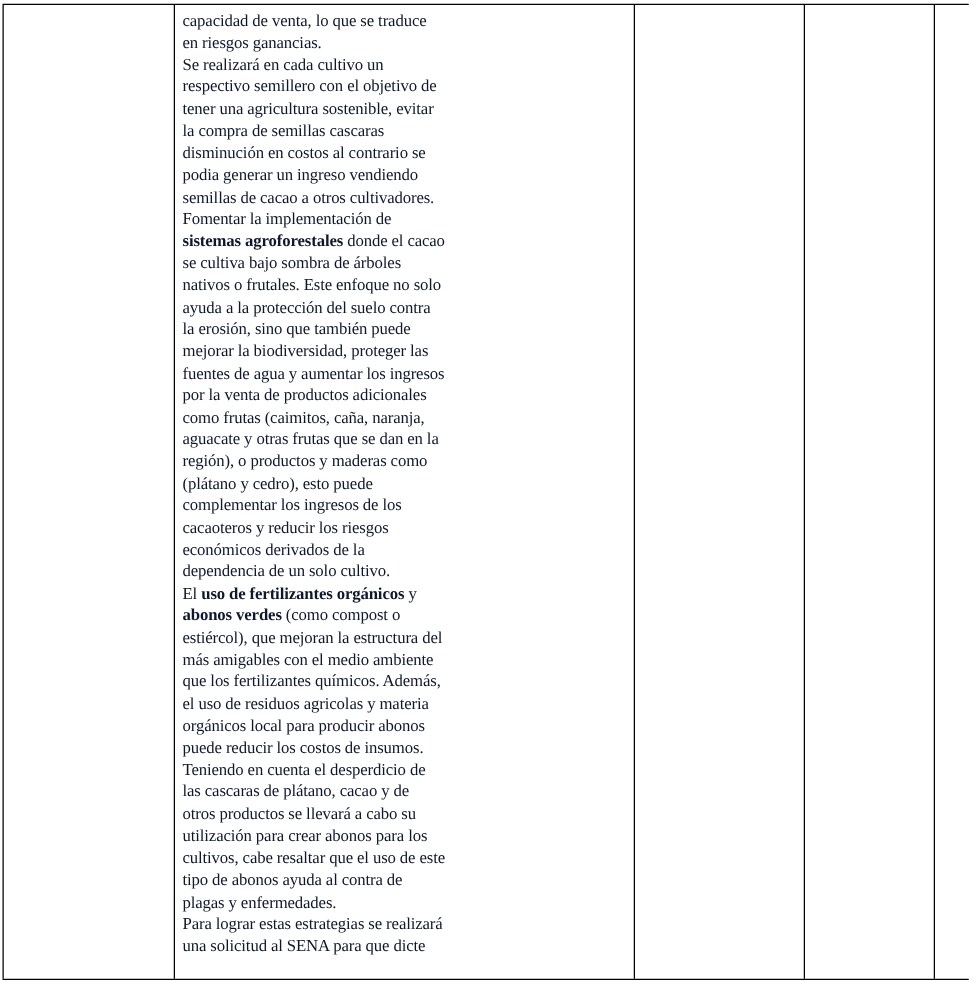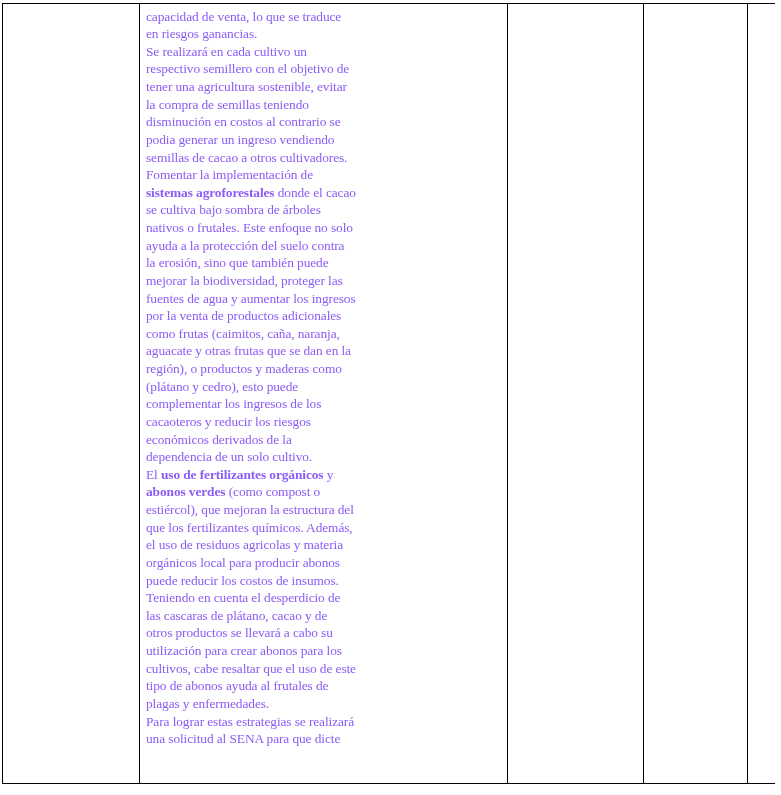--- a/index.html
+++ b/index.html
@@ -7,21 +7,21 @@
     padding: 0;
     background: #ffffff;
   }
   #page {
     position: relative;
     width: 781px;
     height: 795px;
     background: #ffffff;
     overflow: hidden;
     font-family: "Liberation Serif", "DejaVu Serif", serif;
-    color: #8b5cf6;
+    color: #0f172a;
   }
   #doc-table {
     position: absolute;
     left: 2px;
     top: 3px;
     width: 773px;
     height: 781px;
     display: flex;
     flex-direction: row;
     border-top: 1.5px solid #000;
@@ -59,21 +59,21 @@
 <div id="page">
   <div id="doc-table">
     <div class="cell col-1"></div>
     <div class="cell col-2 text-cell">
       <div>
           <div class="line"><span>capacidad de venta, lo que se traduce</span></div>
           <div class="line"><span>en riesgos ganancias.</span></div>
           <div class="line"><span>Se realizará en cada cultivo un</span></div>
           <div class="line"><span>respectivo semillero con el objetivo de</span></div>
           <div class="line"><span>tener una agricultura sostenible, evitar</span></div>
-          <div class="line"><span>la compra de semillas teniendo</span></div>
+          <div class="line"><span>la compra de semillas cascaras</span></div>
           <div class="line"><span>disminución en costos al contrario se</span></div>
           <div class="line"><span>podia generar un ingreso vendiendo</span></div>
           <div class="line"><span>semillas de cacao a otros cultivadores.</span></div>
           <div class="line"><span>Fomentar la implementación de</span></div>
           <div class="line"><span class="b">sistemas agroforestales</span><span> donde el cacao</span></div>
           <div class="line"><span>se cultiva bajo sombra de árboles</span></div>
           <div class="line"><span>nativos o frutales. Este enfoque no solo</span></div>
           <div class="line"><span>ayuda a la protección del suelo contra</span></div>
           <div class="line"><span>la erosión, sino que también puede</span></div>
           <div class="line"><span>mejorar la biodiversidad, proteger las</span></div>
@@ -83,30 +83,31 @@
           <div class="line"><span>aguacate y otras frutas que se dan en la</span></div>
           <div class="line"><span>región), o productos y maderas como</span></div>
           <div class="line"><span>(plátano y cedro), esto puede</span></div>
           <div class="line"><span>complementar los ingresos de los</span></div>
           <div class="line"><span>cacaoteros y reducir los riesgos</span></div>
           <div class="line"><span>económicos derivados de la</span></div>
           <div class="line"><span>dependencia de un solo cultivo.</span></div>
           <div class="line"><span>El </span><span class="b">uso de fertilizantes orgánicos</span><span> y</span></div>
           <div class="line"><span class="b">abonos verdes</span><span> (como compost o</span></div>
           <div class="line"><span>estiércol), que mejoran la estructura del</span></div>
+          <div class="line"><span>más amigables con el medio ambiente</span></div>
           <div class="line"><span>que los fertilizantes químicos. Además,</span></div>
           <div class="line"><span>el uso de residuos agricolas y materia</span></div>
           <div class="line"><span>orgánicos local para producir abonos</span></div>
           <div class="line"><span>puede reducir los costos de insumos.</span></div>
           <div class="line"><span>Teniendo en cuenta el desperdicio de</span></div>
           <div class="line"><span>las cascaras de plátano, cacao y de</span></div>
           <div class="line"><span>otros productos se llevará a cabo su</span></div>
           <div class="line"><span>utilización para crear abonos para los</span></div>
           <div class="line"><span>cultivos, cabe resaltar que el uso de este</span></div>
-          <div class="line"><span>tipo de abonos ayuda al frutales de</span></div>
+          <div class="line"><span>tipo de abonos ayuda al contra de</span></div>
           <div class="line"><span>plagas y enfermedades.</span></div>
           <div class="line"><span>Para lograr estas estrategias se realizará</span></div>
           <div class="line"><span>una solicitud al SENA para que dicte</span></div>
         </div>
     </div>
     <div class="cell col-3"></div>
     <div class="cell col-4"></div>
     <div class="cell col-5"></div>
   </div>
 </div>

